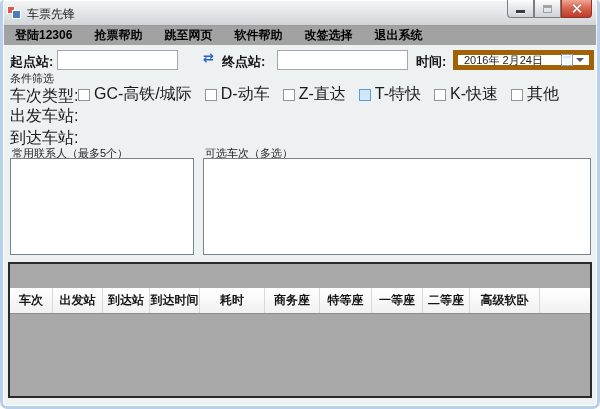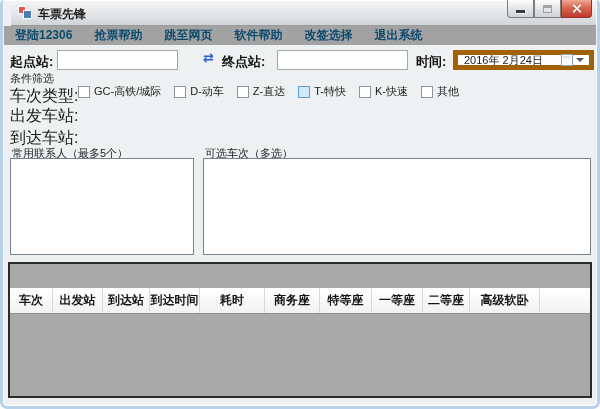--- a/index.html
+++ b/index.html
@@ -4,65 +4,65 @@
 <style>
   html,body{margin:0;padding:0;background:#fff;}
   *{box-sizing:border-box;font-family:"Liberation Sans","DejaVu Sans",sans-serif;}
   #window{position:relative;width:600px;height:409px;background:#eef1f2;overflow:hidden;
           border-radius:4px 4px 7px 7px;}
   
   .frame{position:absolute;inset:0;border:3px solid #b9d0ea;border-top:none;
          border-radius:4px 4px 7px 7px;box-shadow:inset 0 0 0 1px rgba(255,255,255,.85);
          pointer-events:none;z-index:50;}
   
-  .titlebar{position:absolute;top:0;left:11px;right:0;height:26px;
+  .titlebar{position:absolute;top:0;left:0;right:0;height:26px;
             background:linear-gradient(#f4f5f6,#e3e5e7 55%,#d2d5d8);
-            border-bottom:1px solid #9a9a9a;border-radius:4px 4px 0 0;font-weight:bold;}
+            border-bottom:1px solid #9a9a9a;border-radius:4px 4px 0 0;}
   .app-icon{position:absolute;left:7px;top:6px;width:15px;height:14px;}
   .app-icon .sq1{position:absolute;left:0;top:0;width:8px;height:8px;background:#e2574c;border:1px solid #fff;}
   .app-icon .sq2{position:absolute;left:5px;top:4px;width:9px;height:9px;background:#4a7ebb;border:1px solid #fff;}
   .title-text{position:absolute;left:27px;top:6px;font-size:12px;color:#1c1c1c;}
   
   .winbtns{position:absolute;top:0;right:8px;display:flex;height:18px;z-index:60;}
   .wbtn{width:27px;height:18px;border:1px solid #7e7e7e;border-top:none;
         background:linear-gradient(#fdfdfd,#e6e8eb 45%,#cfd3d8);display:flex;align-items:center;justify-content:center;}
   .wbtn.first{border-radius:0 0 0 4px;}
   .wbtn.close{width:31px;border-radius:0 0 4px 0;border-color:#93342a;
         background:linear-gradient(#f0a696,#d9674f 45%,#c0392b);}
   .glyph-min{width:9px;height:3px;background:#3a3a3a;margin-top:6px;box-shadow:0 1px 0 rgba(255,255,255,.7);}
   .glyph-max{width:9px;height:8px;border:1px solid #6a6a6a;border-top:3px solid #6a6a6a;background:#e8eaec;opacity:.55;}
   .glyph-x{position:relative;width:9px;height:9px;}
   .glyph-x:before,.glyph-x:after{content:"";position:absolute;left:4px;top:-1px;width:2px;height:11px;background:#fff;box-shadow:0 0 1px #7a1f14;}
   .glyph-x:before{transform:rotate(45deg);}
   .glyph-x:after{transform:rotate(-45deg);}
   
   .menubar{position:absolute;top:26px;left:1px;right:1px;height:19px;background:#a2a2a2;
            display:flex;align-items:center;padding-left:3px;}
-  .menu-item{padding:0 11px;font-size:12px;font-weight:bold;color:#0c4a6e;line-height:19px;cursor:default;}
+  .menu-item{padding:0 11px;font-size:12px;font-weight:bold;color:#000000;line-height:19px;cursor:default;}
   
   .client{position:absolute;top:45px;left:3px;right:3px;bottom:4px;background:#eef1f2;border-radius:14px;}
   .lbl-strong{position:absolute;font-size:13px;font-weight:bold;color:#111;}
   .lbl{position:absolute;font-size:16px;color:#1a1a1a;text-align:right;}
   .lbl-sm{position:absolute;font-size:11px;color:#222;}
   .tbox{position:absolute;height:20px;background:#fff;border:1px solid #a3a7ad;}
   .swap{position:absolute;left:200px;top:6px;width:18px;font-size:13px;color:#2b63cc;font-weight:bold;line-height:14px;}
   
   .datepicker{position:absolute;left:450px;top:5px;width:141px;height:20px;background:#fff;
               border:5px solid #a16207;display:flex;align-items:center;}
   .date-text{flex:1;font-size:11px;color:#222;padding-left:6px;}
   .cal-icon{width:12px;height:12px;border:1px solid #8fa0b5;background:linear-gradient(#dfe8f2 30%,#f6f9fc 30%);margin-right:3px;
             box-shadow:inset 0 0 0 1px #fff;}
   .dd-arrow{width:0;height:0;border-left:4px solid transparent;border-right:4px solid transparent;
             border-top:4px solid #4f5a66;margin-right:5px;}
   
   .cbrow{position:absolute;left:75px;top:39px;display:flex;gap:13px;align-items:center;}
   .cb{display:flex;align-items:center;gap:4px;cursor:default;}
   .cbbox{width:12px;height:12px;background:#fff;border:1px solid #8e959c;flex:none;}
   .cb.hl .cbbox{background:#cfe7f7;border-color:#58a0d2;}
-  .cblab{font-size:11px;color:#1a1a1a;white-space:nowrap;}
+  .cblab{font-size:16px;color:#1a1a1a;white-space:nowrap;}
   
   .listbox{position:absolute;background:#fff;border:1px solid #7a828c;}
   
   .grid{position:absolute;left:5px;top:217px;width:584px;height:136px;background:#a9a9a9;
         border:2px solid #2a2a2a;}
   .grid-header{display:flex;height:26px;background:linear-gradient(#ffffff,#f1f1f1);
                border-bottom:1px solid #8d8d8d;margin-top:24px;}
   .gh{flex:none;display:flex;align-items:center;justify-content:center;font-size:12px;font-weight:bold;
       color:#141414;border-right:1px solid #d9d9d9;white-space:nowrap;overflow:hidden;}
 </style>

